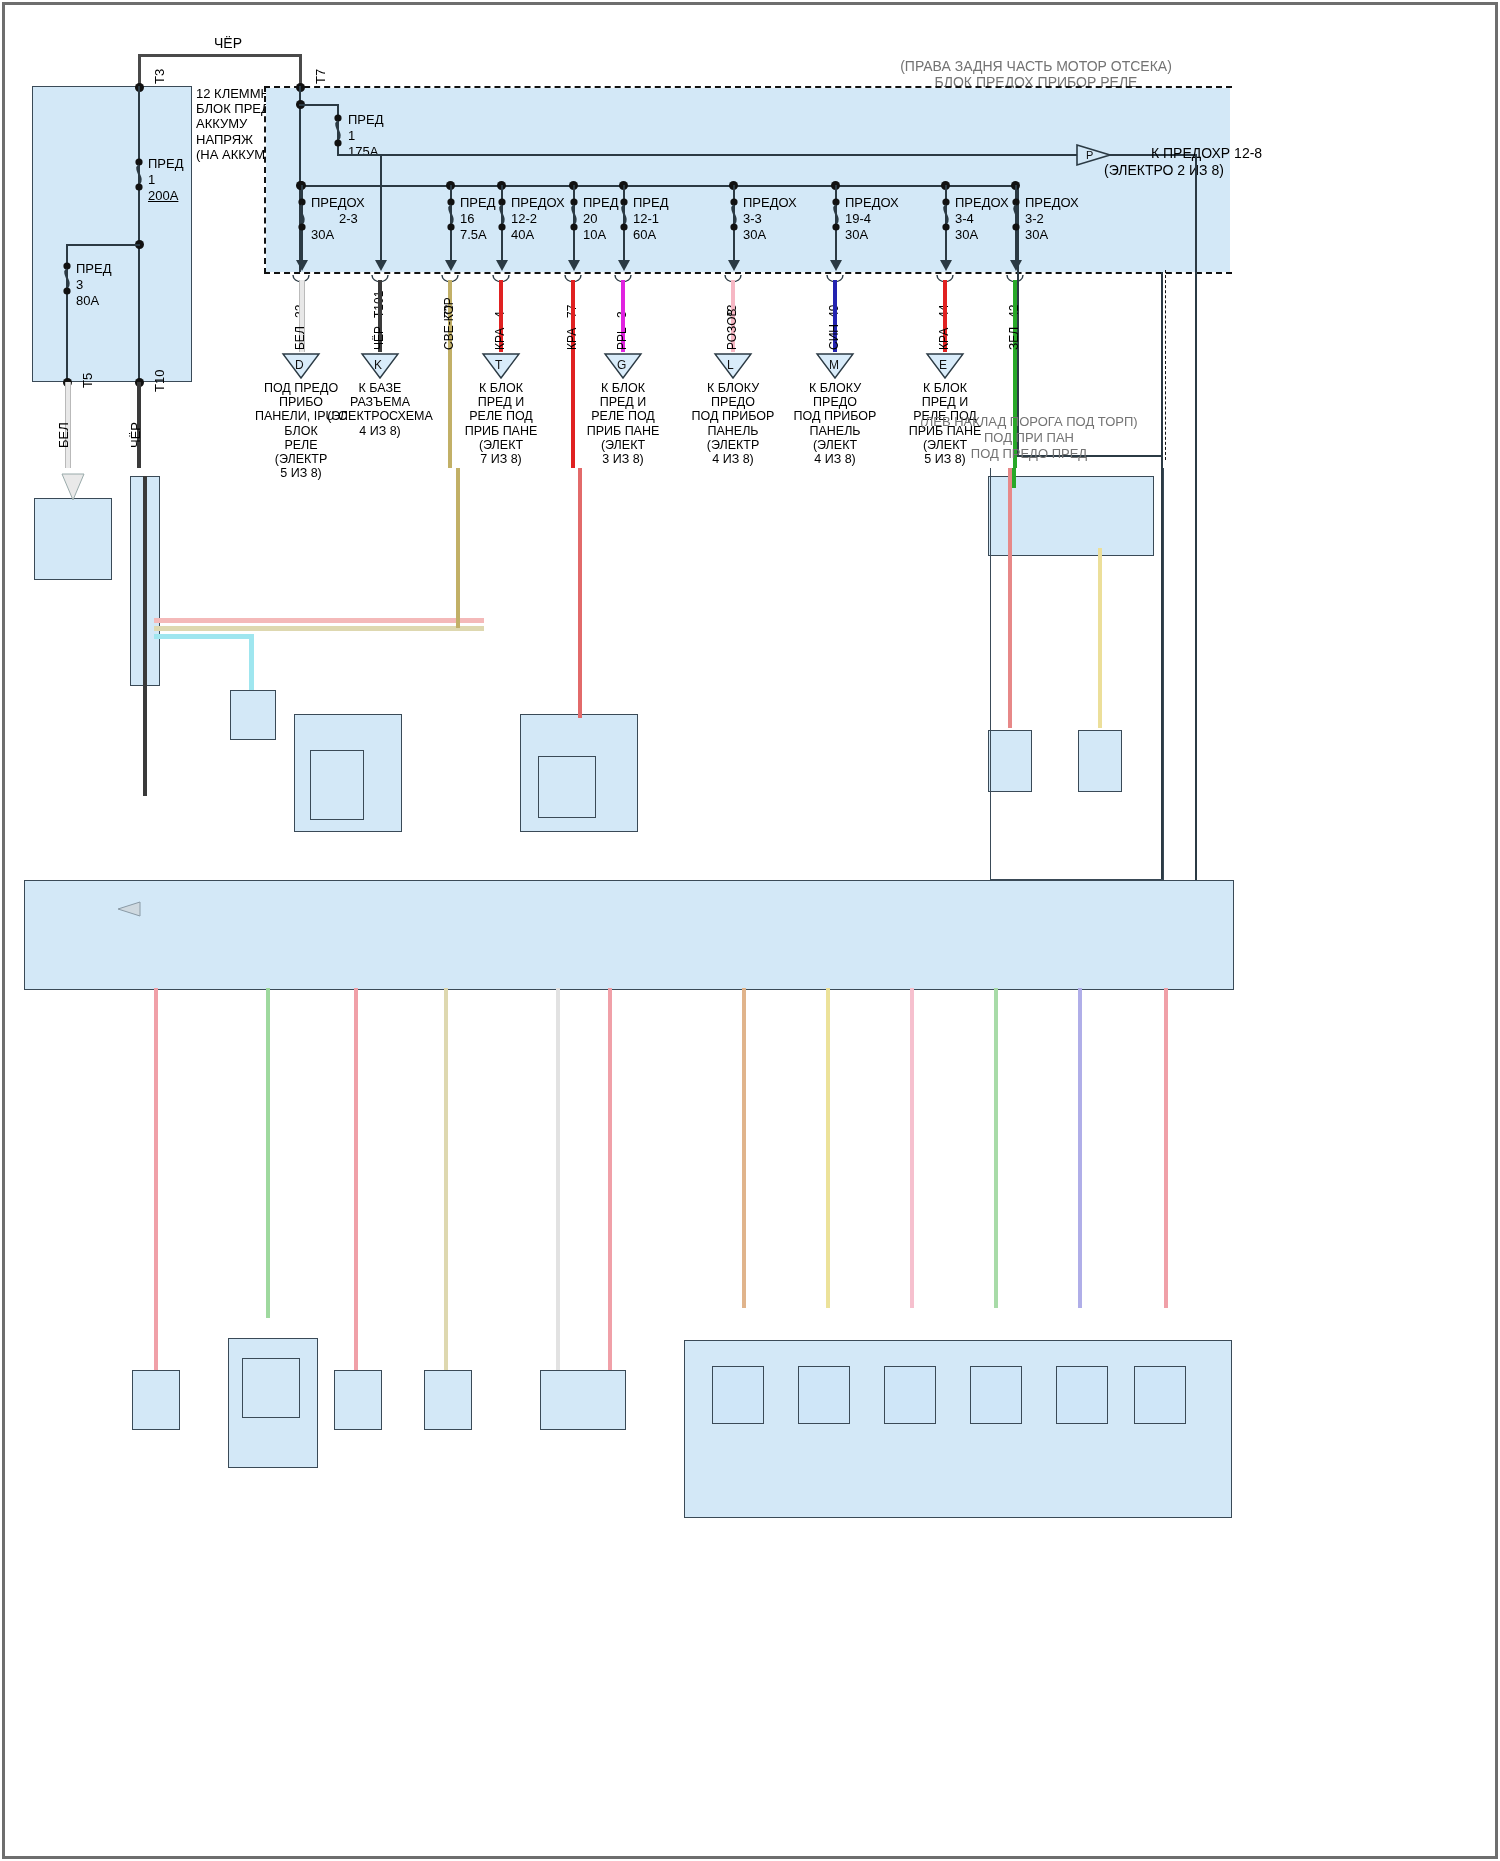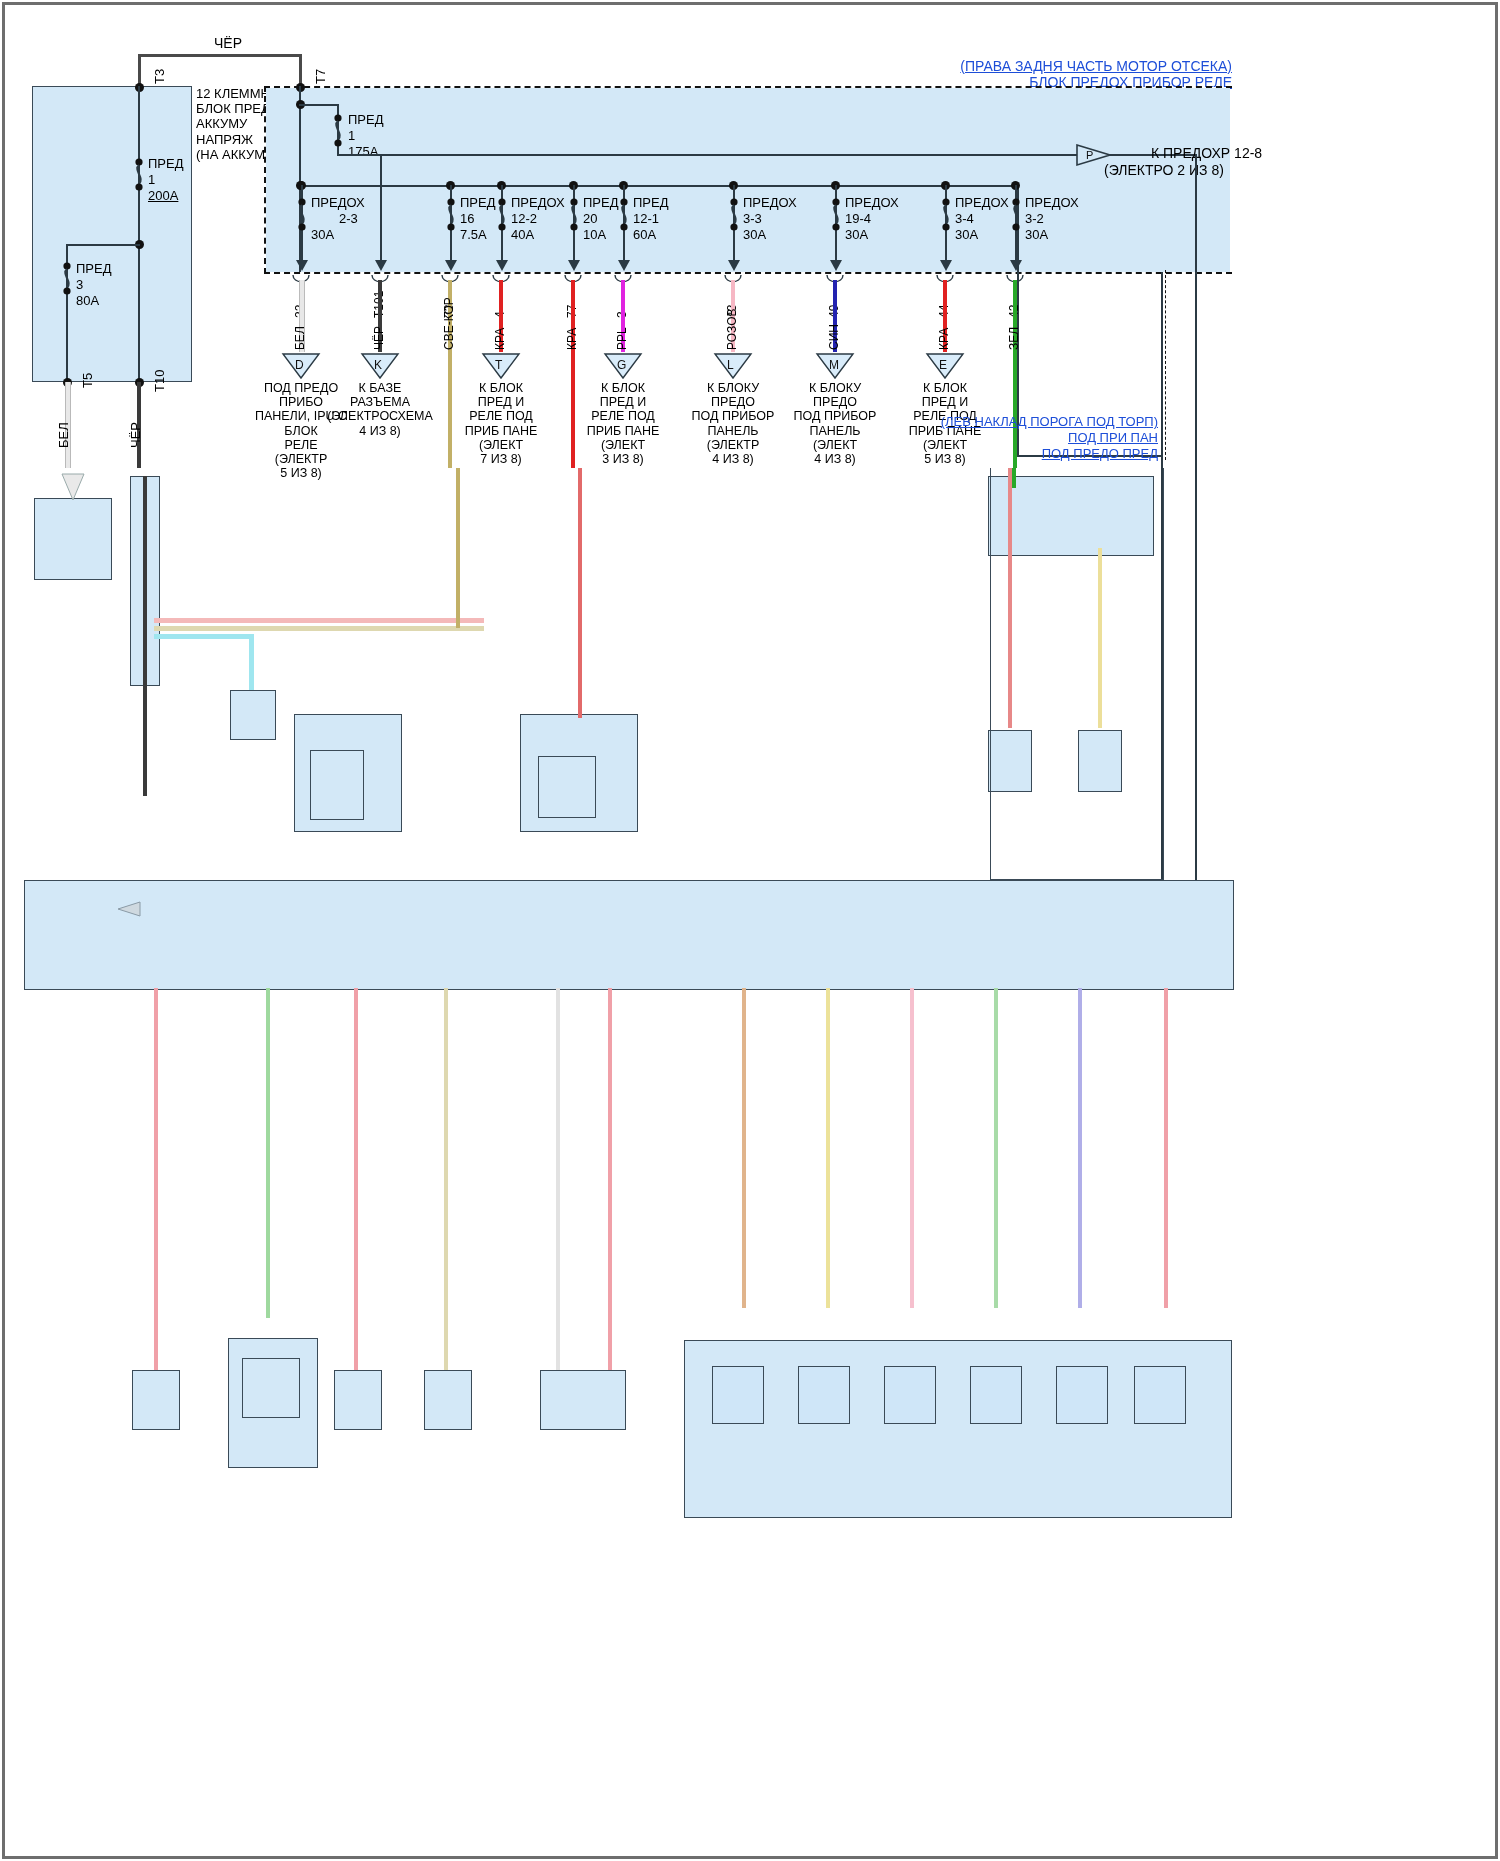--- a/index.html
+++ b/index.html
@@ -10,21 +10,21 @@
   .fill{background:#d3e8f7;border:1px solid #3a4a57;}
   .fill2{background:#cfe6f8;border:1px solid #3a4a57;}
   .dash{border:2px dashed #111;background:transparent;}
   .dash1{border:1px dashed #111;background:transparent;}
   .solidbox{border:1px solid #3a4a57;background:transparent;}
   .hline{position:absolute;background:#2b3a44;height:2px;}
   .vline{position:absolute;background:#2b3a44;width:2px;}
   .dot{position:absolute;width:9px;height:9px;border-radius:50%;background:#111;}
   .txt{position:absolute;color:#000;font-size:13px;line-height:15px;white-space:pre;}
   .txtc{position:absolute;color:#000;font-size:13px;line-height:15px;text-align:center;white-space:pre;}
-  .txtr{position:absolute;color:#1d4ed8;font-size:13px;line-height:16px;text-align:right;white-space:pre;text-decoration:underline;}
+  .txtr{position:absolute;color:#737373;font-size:13px;line-height:16px;text-align:center;white-space:pre;}
   .vtxt{position:absolute;color:#000;font-size:13px;white-space:nowrap;transform-origin:0 0;transform:rotate(-90deg);}
   .fuse{position:absolute;width:14px;height:34px;}
   .wire2{position:absolute;width:4px;}
   .arrow-dn{position:absolute;width:0;height:0;border-left:6px solid transparent;border-right:6px solid transparent;border-top:11px solid #2b3a44;}
   .blur{filter:blur(0.4px);}
   .credit{position:absolute;font-size:7px;color:#888;}
 </style>
 </head>
 <body>
 

